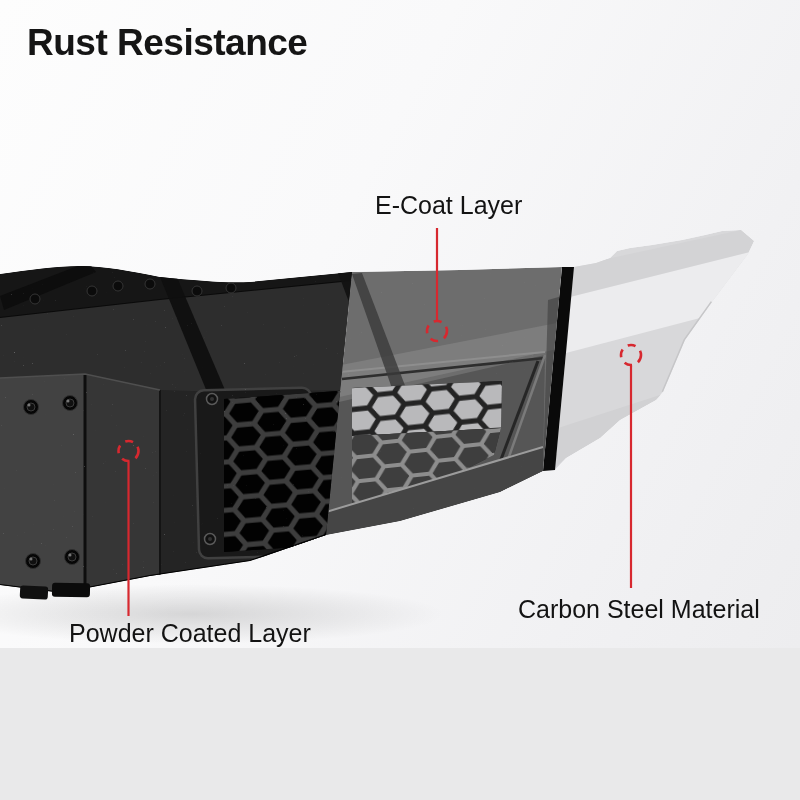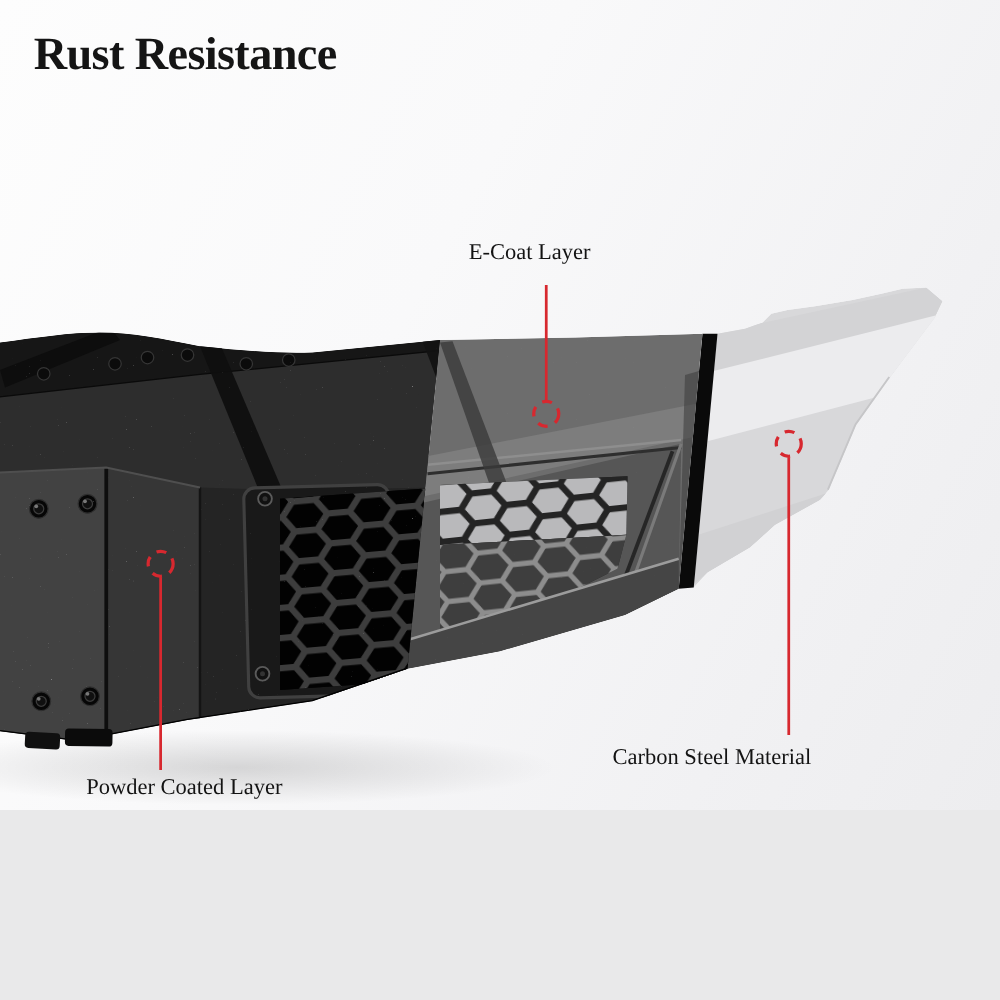--- a/index.html
+++ b/index.html
@@ -1,32 +1,32 @@
 <!DOCTYPE html>
 <html><head>
 <meta charset="utf-8">
 <style>
   html,body{margin:0;padding:0;background:#e9e9ea;}
   .stage{
     position:relative;width:800px;height:648px;overflow:hidden;
     background:linear-gradient(118deg,#fdfdfd 0%,#f9f9fa 40%,#f1f1f3 78%,#ededef 100%);
-    font-family:Liberation Serif, serif;
+    font-family:Liberation Sans, sans-serif;
   }
   .stage svg{position:absolute;left:0;top:0;}
   .title{
     position:absolute;left:27px;top:22px;margin:0;
     font-size:37px;font-weight:700;letter-spacing:-0.5px;color:#151515;
     white-space:nowrap;
   }
   .lbl{
-    position:absolute;font-size:18px;font-weight:500;color:#131313;white-space:nowrap;
+    position:absolute;font-size:25px;font-weight:500;color:#131313;white-space:nowrap;
   }
   #lbl-ecoat{left:375px;top:191px;}
   #lbl-powder{left:29px;top:619px;margin-left:40px;}
-  #lbl-carbon{left:490px;top:595px;}
+  #lbl-carbon{left:518px;top:595px;}
 </style>
 </head>
 <body>
 
 <div class="stage">
 
   <svg width="800" height="800" viewBox="0 0 800 800">
     <defs>
       <clipPath id="clip-black">
         <path d="M0,274 C30,270 55,266 80,266 C105,266 130,271 160,277 C200,281 225,283 250,282 L352,272 L326,535 L250,561 L150,576 L82,589 L55,592 L0,585 Z"></path>

